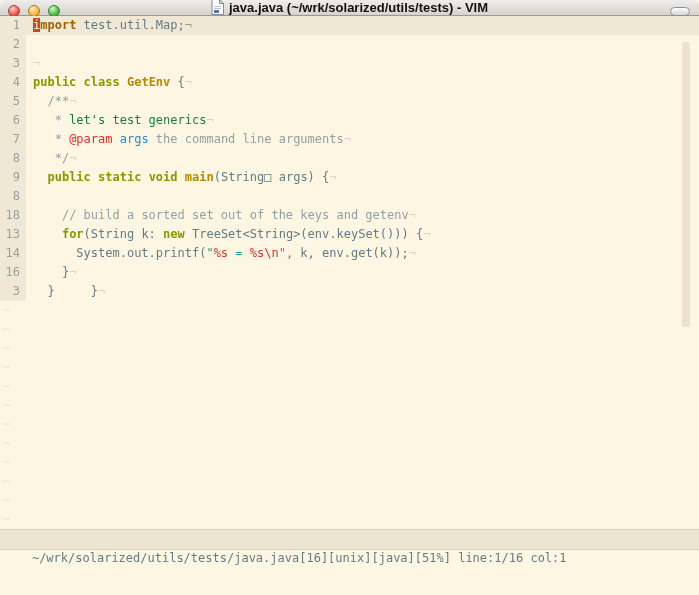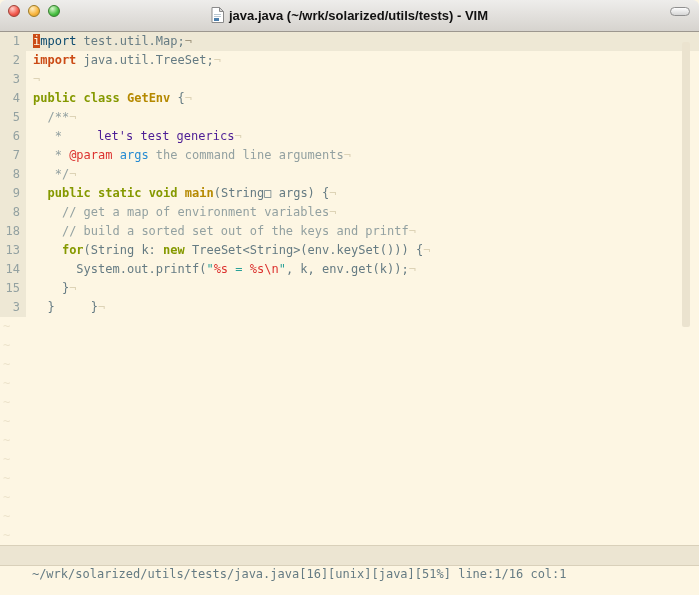--- a/index.html
+++ b/index.html
@@ -1,21 +1,21 @@
 <!DOCTYPE html>
 <html><head>
 <meta charset="utf-8">
 <style>
   * { margin:0; padding:0; box-sizing:border-box; }
   html,body { width:699px; height:595px; overflow:hidden; background:#fdf6e3;
               font-family:"DejaVu Sans Mono", monospace; }
   #window { position:relative; width:699px; height:595px; background:#fdf6e3; }
 
   
-  #titlebar { position:relative; height:32px;
+  #titlebar { position:relative; height:16px;
     background:linear-gradient(#eeedeb,#d6d3ce);
     border-bottom:1px solid #9c978f; border-radius:6px 6px 0 0; }
   #traffic { position:absolute; left:8px; top:5px; display:flex; gap:8px; }
   .tl { width:12px; height:12px; border-radius:50%; display:inline-block; }
   .tl.red    { background:radial-gradient(circle at 35% 28%, #ffd0cb, #f1574c 60%, #c33b30); border:1px solid #a04036; }
   .tl.yellow { background:radial-gradient(circle at 35% 28%, #ffeec2, #f8b43c 60%, #cd8f2e); border:1px solid #9e7b24; }
   .tl.green  { background:radial-gradient(circle at 35% 28%, #d9f6cd, #47bf41 60%, #2a932a); border:1px solid #377e2f; }
   #titlecenter { position:absolute; left:0; right:0; top:0; bottom:1px;
     display:flex; align-items:center; justify-content:center; gap:5px;
     font-family:"Liberation Sans", sans-serif; font-size:13px; font-weight:600; color:#111; }
@@ -59,34 +59,34 @@
         <rect x="3" y="7" width="7" height="1" fill="#b9c6cf"></rect>
         <rect x="3" y="9" width="7" height="1" fill="#b9c6cf"></rect>
         <rect x="3" y="11" width="5" height="3" fill="#4a7dab"></rect>
       </svg>
       <span>java.java (~/wrk/solarized/utils/tests) - VIM</span>
     </div>
     <div id="lozenge"></div>
   </div>
 
   <div id="editor">
-      <div class="row cursorline"><span class="gutter">1</span><span class="code"><span style="background: rgb(203, 75, 22); color: rgb(253, 246, 227);">i</span><span style="color: #0c4a6e; font-weight: normal;">mport</span><span style="color: rgb(101, 123, 131);"> test.util.Map;</span><span style="color: rgb(161, 151, 128);">¬</span></span></div>
-      <div class="row"><span class="gutter">2</span><span class="code"><span style="color: rgb(203, 75, 22); font-weight: bold;">import</span><span style="color: rgb(101, 123, 131);"> java.util.TreeSet;</span><span style="color: rgb(221, 211, 182);">¬</span></span></div>
+      <div class="row cursorline"><span class="gutter">1</span><span class="code"><span style="background: rgb(203, 75, 22); color: rgb(253, 246, 227);">i</span><span style="color: #a16207; font-weight: bold;">mport</span><span style="color: rgb(101, 123, 131);"> test.util.Map;</span><span style="color: rgb(161, 151, 128);">¬</span></span></div>
+      <div class="row"><span class="gutter">2</span></div>
       <div class="row"><span class="gutter">3</span><span class="code"><span style="color: rgb(221, 211, 182);">¬</span></span></div>
       <div class="row"><span class="gutter">4</span><span class="code"><span style="color: rgb(133, 153, 0); font-weight: bold;">public</span><span style="color: rgb(101, 123, 131);"> </span><span style="color: rgb(133, 153, 0); font-weight: bold;">class</span><span style="color: rgb(101, 123, 131);"> </span><span style="color: rgb(181, 137, 0); font-weight: bold;">GetEnv</span><span style="color: rgb(101, 123, 131);"> {</span><span style="color: rgb(221, 211, 182);">¬</span></span></div>
       <div class="row"><span class="gutter">5</span><span class="code"><span style="color: rgb(101, 123, 131);">  </span><span style="color: rgb(147, 161, 161);">/**</span><span style="color: rgb(221, 211, 182);">¬</span></span></div>
-      <div class="row"><span class="gutter">6</span><span class="code"><span style="color: rgb(147, 161, 161);">   * </span><span style="color: #4c1d95; margin-left: 28px;">let's test generics</span><span style="color: rgb(221, 211, 182);">¬</span></span></div>
+      <div class="row"><span class="gutter">6</span><span class="code"><span style="color: rgb(147, 161, 161);">   * </span><span style="color: #15803d;">let's test generics</span><span style="color: rgb(221, 211, 182);">¬</span></span></div>
       <div class="row"><span class="gutter">7</span><span class="code"><span style="color: rgb(147, 161, 161);">   * </span><span style="color: rgb(220, 50, 47);">@param</span><span style="color: rgb(147, 161, 161);"> </span><span style="color: rgb(38, 139, 210);">args</span><span style="color: rgb(147, 161, 161);"> </span><span style="color: rgb(147, 161, 161);">the command line arguments</span><span style="color: rgb(221, 211, 182);">¬</span></span></div>
       <div class="row"><span class="gutter">8</span><span class="code"><span style="color: rgb(147, 161, 161);">   */</span><span style="color: rgb(221, 211, 182);">¬</span></span></div>
       <div class="row"><span class="gutter">9</span><span class="code"><span style="color: rgb(101, 123, 131);">  </span><span style="color: rgb(133, 153, 0); font-weight: bold;">public</span><span style="color: rgb(101, 123, 131);"> </span><span style="color: rgb(133, 153, 0); font-weight: bold;">static</span><span style="color: rgb(101, 123, 131);"> </span><span style="color: rgb(133, 153, 0); font-weight: bold;">void</span><span style="color: rgb(101, 123, 131);"> </span><span style="color: rgb(181, 137, 0); font-weight: bold;">main</span><span style="color: rgb(101, 123, 131);">(String□ args) {</span><span style="color: rgb(221, 211, 182);">¬</span></span></div>
-      <div class="row"><span class="gutter">8</span><span class="code"><span style="color: rgb(101, 123, 131);">    </span><span style="color: rgb(147, 161, 161);">// get a map of environment variables</span><span style="color: rgb(221, 211, 182);">¬</span></span></div>
-      <div class="row"><span class="gutter">18</span><span class="code"><span style="color: rgb(101, 123, 131);">    </span><span style="color: rgb(147, 161, 161);">// build a sorted set out of the keys and printf</span><span style="color: rgb(221, 211, 182);">¬</span></span></div>
+      <div class="row"><span class="gutter">8</span></div>
+      <div class="row"><span class="gutter">18</span><span class="code"><span style="color: rgb(101, 123, 131);">    </span><span style="color: rgb(147, 161, 161);">// build a sorted set out of the keys and getenv</span><span style="color: rgb(221, 211, 182);">¬</span></span></div>
       <div class="row"><span class="gutter">13</span><span class="code"><span style="color: rgb(101, 123, 131);">    </span><span style="color: rgb(133, 153, 0); font-weight: bold;">for</span><span style="color: rgb(101, 123, 131);">(String k: </span><span style="color: rgb(133, 153, 0); font-weight: bold;">new</span><span style="color: rgb(101, 123, 131);"> TreeSet&lt;String&gt;(env.keySet())) {</span><span style="color: rgb(221, 211, 182);">¬</span></span></div>
       <div class="row"><span class="gutter">14</span><span class="code"><span style="color: rgb(101, 123, 131);">      System.out.printf(</span><span style="color: rgb(42, 161, 152);">"</span><span style="color: rgb(220, 50, 47);">%s</span><span style="color: rgb(42, 161, 152);"> = </span><span style="color: rgb(220, 50, 47);">%s\n</span><span style="color: rgb(42, 161, 152);">"</span><span style="color: rgb(101, 123, 131);">, k, env.get(k));</span><span style="color: rgb(221, 211, 182);">¬</span></span></div>
-      <div class="row"><span class="gutter">15</span><span class="code"><span style="color: rgb(101, 123, 131);">    }</span><span style="color: rgb(221, 211, 182);">¬</span></span></div>
+      <div class="row"><span class="gutter">16</span><span class="code"><span style="color: rgb(101, 123, 131);">    }</span><span style="color: rgb(221, 211, 182);">¬</span></span></div>
       <div class="row"><span class="gutter">3</span><span class="code"><span style="color: rgb(101, 123, 131);">  }     }</span><span style="color: rgb(221, 211, 182);">¬</span></span></div>
       <div class="row tilderow"><span class="tilde" style="color: rgb(236, 227, 203);">~</span></div>
       <div class="row tilderow"><span class="tilde" style="color: rgb(236, 227, 203);">~</span></div>
       <div class="row tilderow"><span class="tilde" style="color: rgb(236, 227, 203);">~</span></div>
       <div class="row tilderow"><span class="tilde" style="color: rgb(236, 227, 203);">~</span></div>
       <div class="row tilderow"><span class="tilde" style="color: rgb(236, 227, 203);">~</span></div>
       <div class="row tilderow"><span class="tilde" style="color: rgb(236, 227, 203);">~</span></div>
       <div class="row tilderow"><span class="tilde" style="color: rgb(236, 227, 203);">~</span></div>
       <div class="row tilderow"><span class="tilde" style="color: rgb(236, 227, 203);">~</span></div>
       <div class="row tilderow"><span class="tilde" style="color: rgb(236, 227, 203);">~</span></div>

